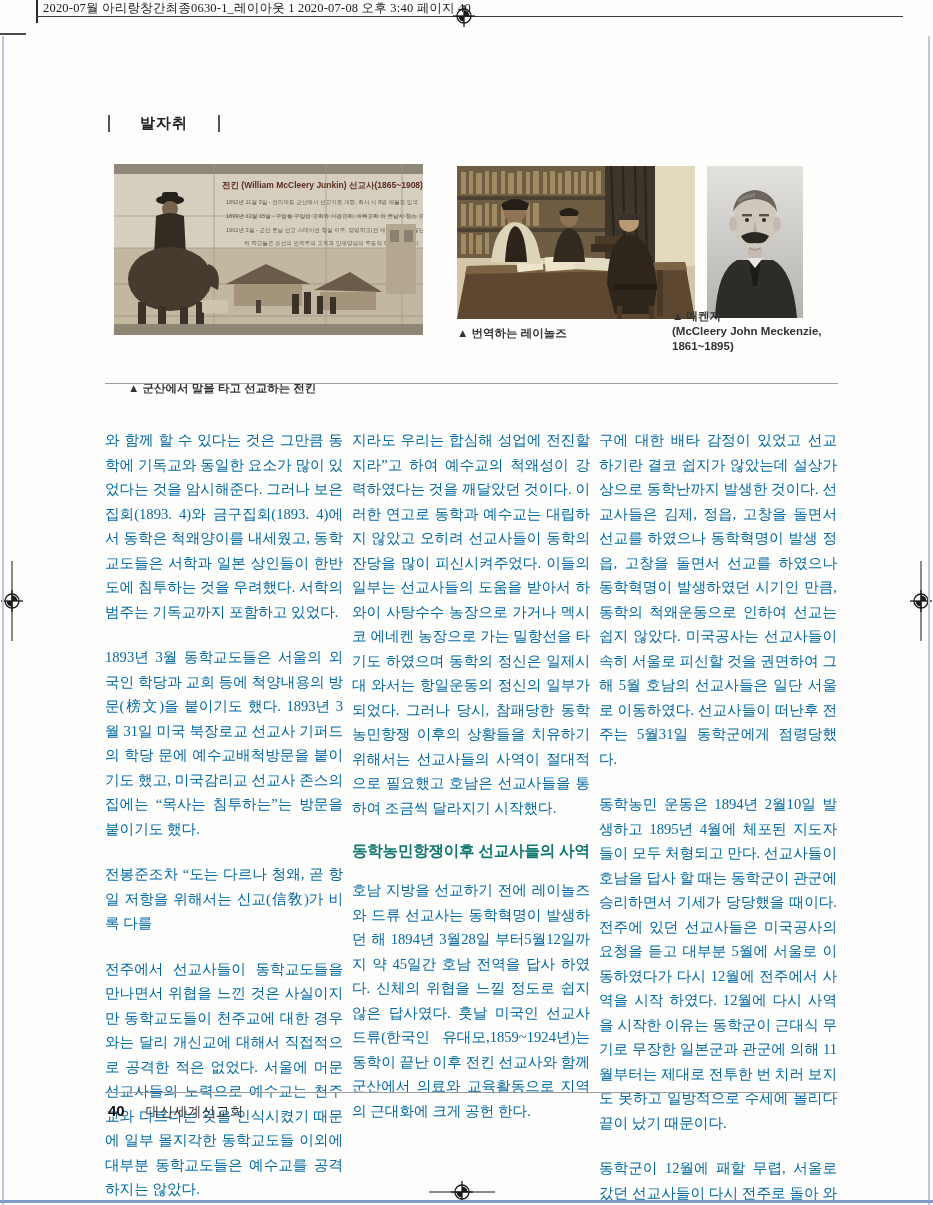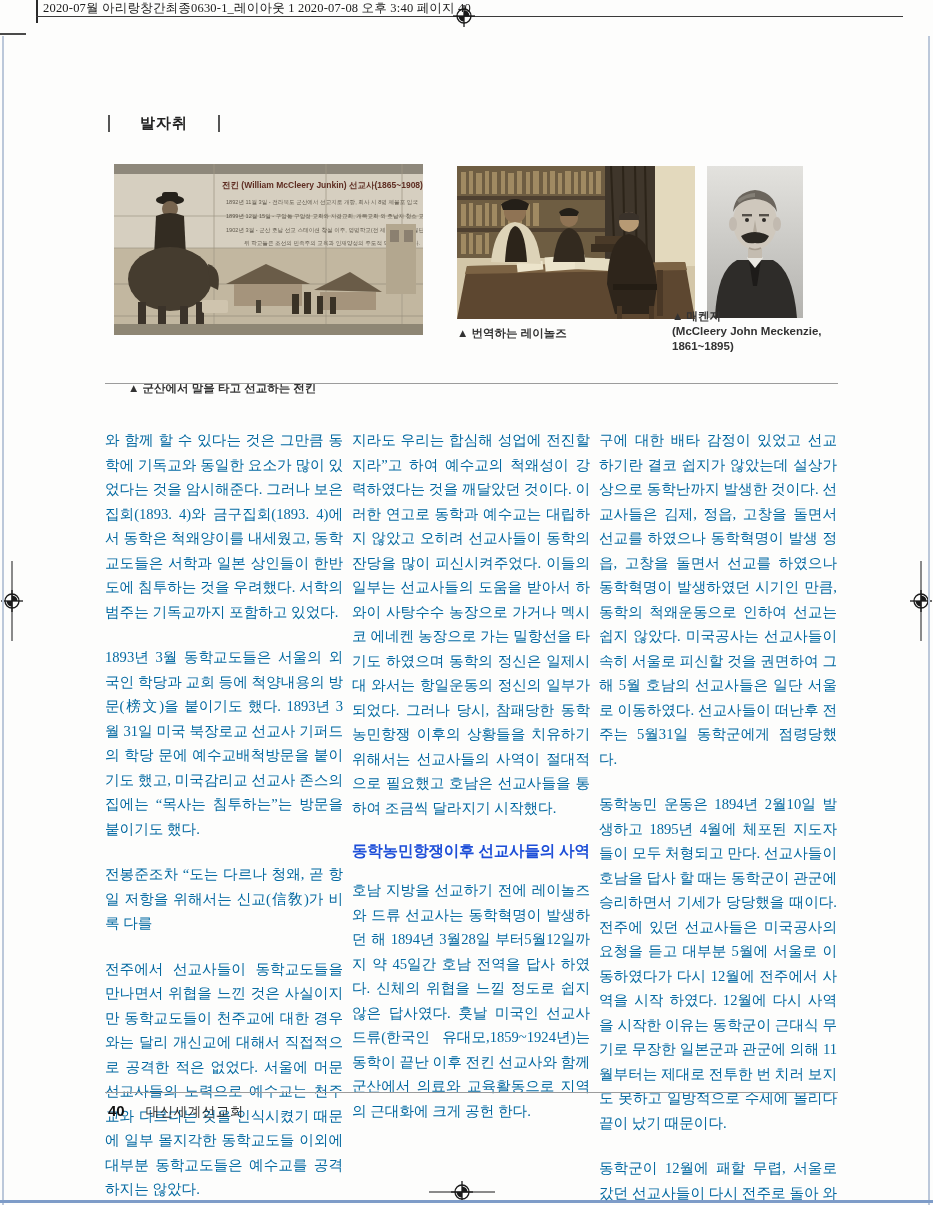--- a/index.html
+++ b/index.html
@@ -275,21 +275,21 @@
 
   <div class="columns">
     <div class="col">
       <p>와 함께 할 수 있다는 것은 그만큼 동학에 기독교와 동일한 요소가 많이 있었다는 것을 암시해준다. 그러나 보은집회(1893. 4)와 금구집회(1893. 4)에서 동학은 척왜양이를 내세웠고, 동학교도들은 서학과 일본 상인들이 한반도에 침투하는 것을 우려했다. 서학의 범주는 기독교까지 포함하고 있었다.</p>
       <p>1893년 3월 동학교도들은 서울의 외국인 학당과 교회 등에 척양내용의 방문(榜文)을 붙이기도 했다. 1893년 3월 31일 미국 북장로교 선교사 기퍼드의 학당 문에 예수교배척방문을 붙이기도 했고, 미국감리교 선교사 존스의 집에는 “목사는 침투하는”는 방문을 붙이기도 했다.</p>
       <p>전봉준조차 “도는 다르나 청왜, 곧 항일 저항을 위해서는 신교(信敎)가 비록 다를</p>
       <p>전주에서 선교사들이 동학교도들을 만나면서 위협을 느낀 것은 사실이지만 동학교도들이 천주교에 대한 경우와는 달리 개신교에 대해서 직접적으로 공격한 적은 없었다. 서울에 머문 선교사들의 노력으로 예수교는 천주교와 다르다는 것을 인식시켰기 때문에 일부 몰지각한 동학교도들 이외에 대부분 동학교도들은 예수교를 공격하지는 않았다.</p>
     </div>
     <div class="col">
       <p>지라도 우리는 합심해 성업에 전진할지라”고 하여 예수교의 척왜성이 강력하였다는 것을 깨달았던 것이다. 이러한 연고로 동학과 예수교는 대립하지 않았고 오히려 선교사들이 동학의 잔당을 많이 피신시켜주었다. 이들의 일부는 선교사들의 도움을 받아서 하와이 사탕수수 농장으로 가거나 멕시코 에네켄 농장으로 가는 밀항선을 타기도 하였으며 동학의 정신은 일제시대 와서는 항일운동의 정신의 일부가 되었다. 그러나 당시, 참패당한 동학농민항쟁 이후의 상황들을 치유하기 위해서는 선교사들의 사역이 절대적으로 필요했고 호남은 선교사들을 통하여 조금씩 달라지기 시작했다.</p>
-      <div class="subhead" id="subhead" style="color: #1d4ed8;">동학농민항쟁이후 선교사들의 사역</div>
+      <div class="subhead" id="subhead" style="color: #0f766e;">동학농민항쟁이후 선교사들의 사역</div>
       <p>호남 지방을 선교하기 전에 레이놀즈와 드류 선교사는 동학혁명이 발생하던 해 1894년 3월28일 부터5월12일까지 약 45일간 호남 전역을 답사 하였다. 신체의 위협을 느낄 정도로 쉽지 않은 답사였다. 훗날 미국인 선교사 드류(한국인 유대모,1859~1924년)는 동학이 끝난 이후 전킨 선교사와 함께 군산에서 의료와 교육활동으로 지역의 근대화에 크게 공헌 한다.</p>
     </div>
     <div class="col">
       <p>구에 대한 배타 감정이 있었고 선교 하기란 결코 쉽지가 않았는데 설상가상으로 동학난까지 발생한 것이다. 선교사들은 김제, 정읍, 고창을 돌면서 선교를 하였으나 동학혁명이 발생 정읍, 고창을 돌면서 선교를 하였으나 동학혁명이 발생하였던 시기인 만큼, 동학의 척왜운동으로 인하여 선교는 쉽지 않았다. 미국공사는 선교사들이 속히 서울로 피신할 것을 권면하여 그해 5월 호남의 선교사들은 일단 서울로 이동하였다. 선교사들이 떠난후 전주는 5월31일 동학군에게 점령당했다.</p>
       <p>동학농민 운동은 1894년 2월10일 발생하고 1895년 4월에 체포된 지도자들이 모두 처형되고 만다. 선교사들이 호남을 답사 할 때는 동학군이 관군에 승리하면서 기세가 당당했을 때이다. 전주에 있던 선교사들은 미국공사의 요청을 듣고 대부분 5월에 서울로 이동하였다가 다시 12월에 전주에서 사역을 시작 하였다. 12월에 다시 사역을 시작한 이유는 동학군이 근대식 무기로 무장한 일본군과 관군에 의해 11월부터는 제대로 전투한 번 치러 보지도 못하고 일방적으로 수세에 몰리다 끝이 났기 때문이다.</p>
       <p>동학군이 12월에 패할 무렵, 서울로 갔던 선교사들이 다시 전주로 돌아 와서 선교</p>
     </div>
   </div>
 
   <div class="footer-rule"></div>

